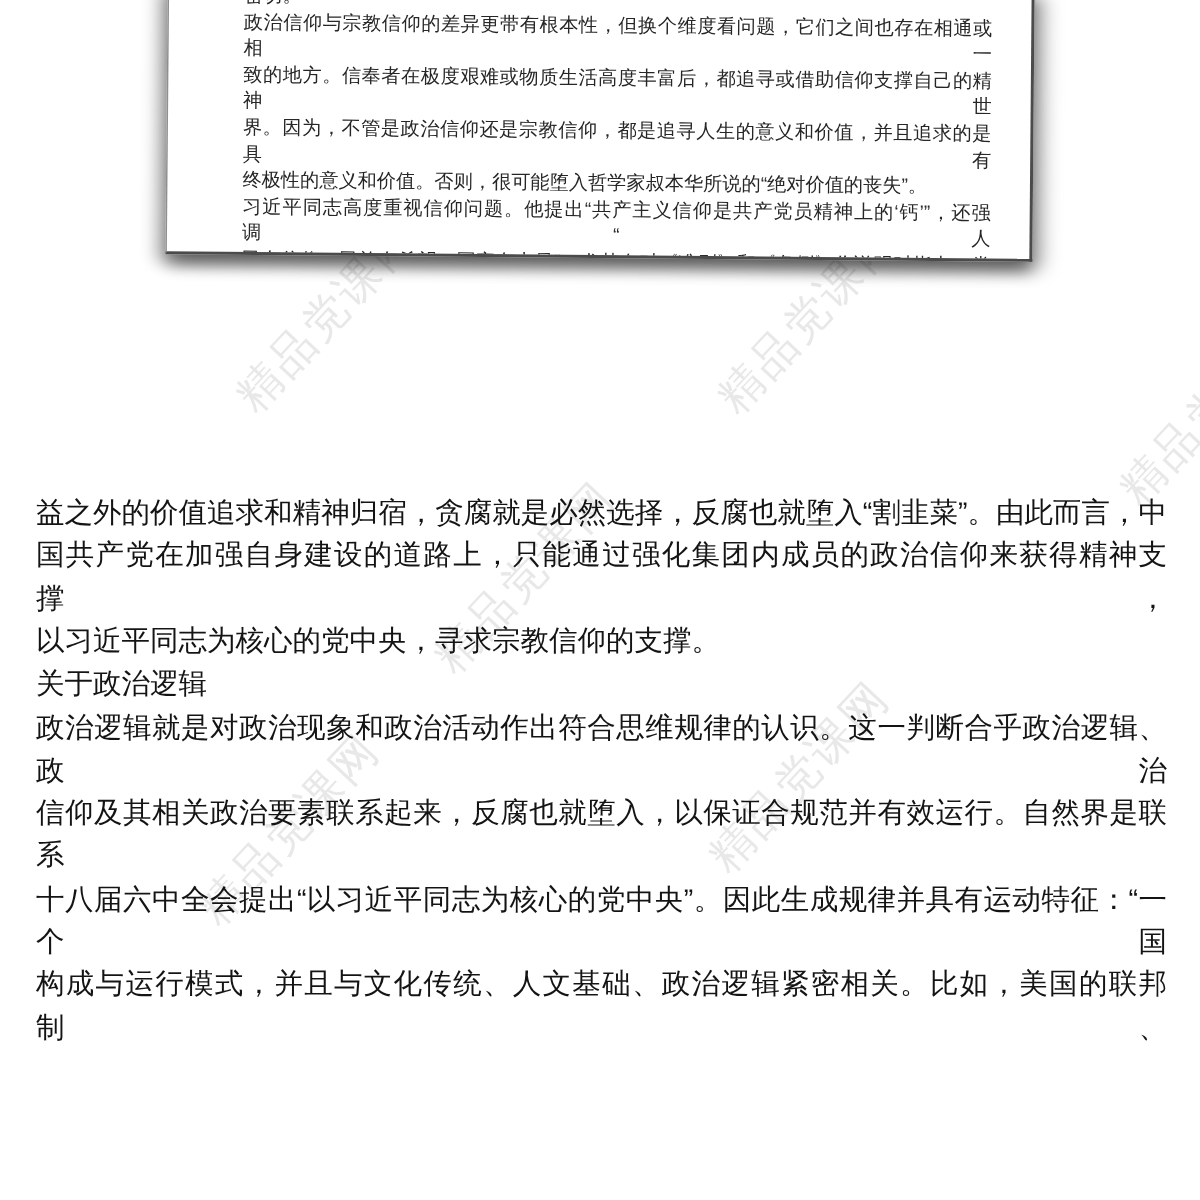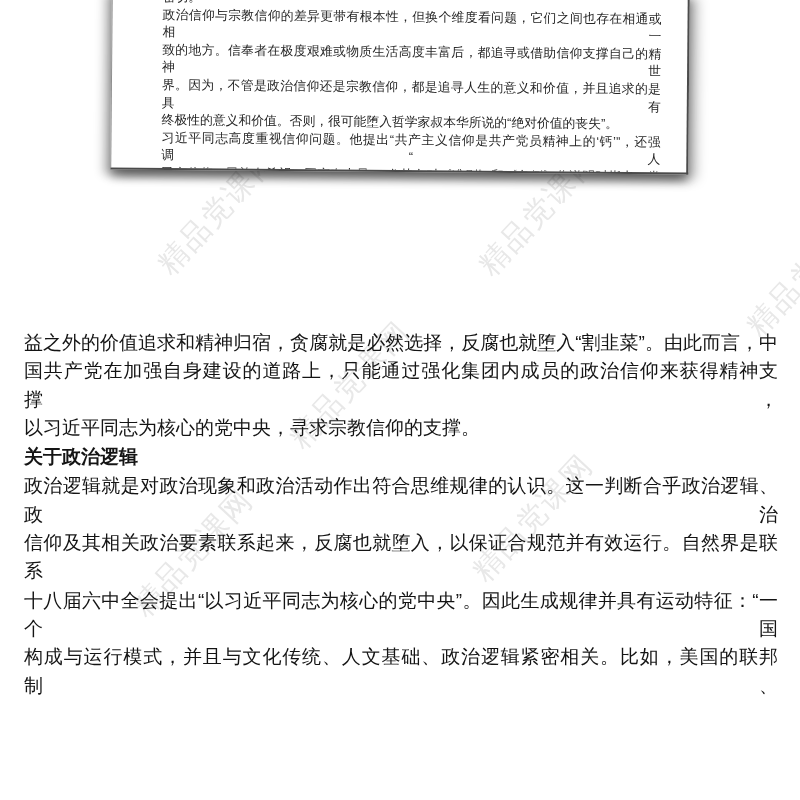--- a/index.html
+++ b/index.html
@@ -31,21 +31,21 @@
   }
   .shot .para{margin:0;}
   
   .article{
     position:absolute;left:23px;top:328px;width:756px;z-index:1;
     color:#141414;font-size:19px;line-height:28.3px;
   }
   .article .para{margin:1px;}
   .line{white-space:nowrap;}
   .line.j{white-space:normal;text-align:justify;text-align-last:justify;}
-  .para.heading .line{font-weight:bold;}
+  .para.heading .line{font-weight:normal;}
 </style>
 </head>
 <body>
 
 <div class="wm-layer">
     <span class="wm" style="left: 218px; top: 211px; color: rgb(232, 232, 232);">精品党课网</span>
     <span class="wm" style="left: 539px; top: 212px; color: rgb(232, 232, 232);">精品党课网</span>
     <span class="wm" style="left: 350px; top: 385px; color: rgb(232, 232, 232);">精品党课网</span>
     <span class="wm" style="left: 807px; top: 273px; color: rgb(232, 232, 232);">精品党课网</span>
     <span class="wm" style="left: 533px; top: 518px; color: rgb(232, 232, 232);">精品党课网</span>

